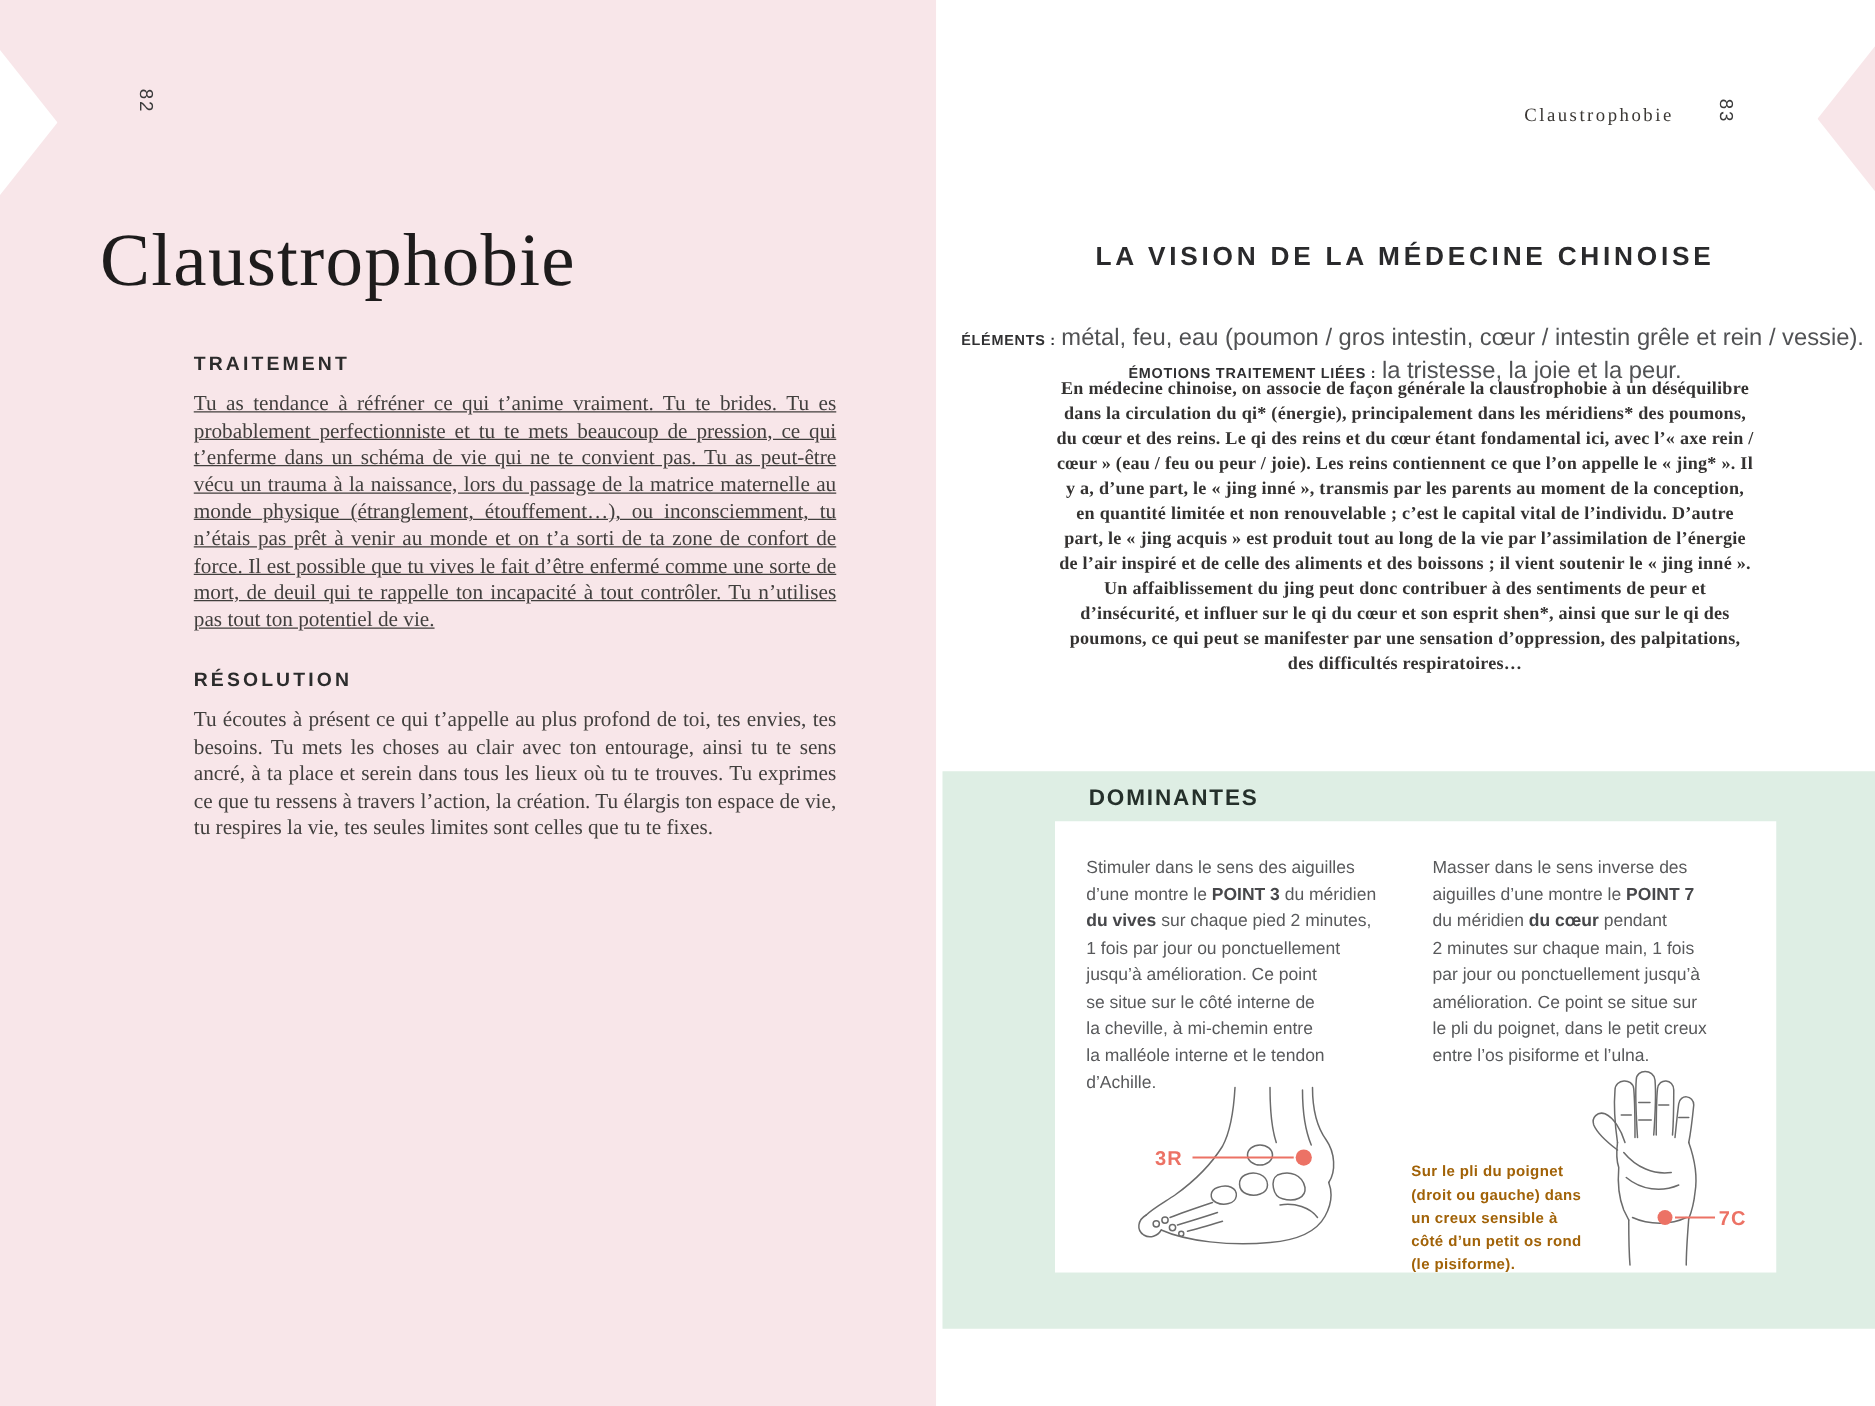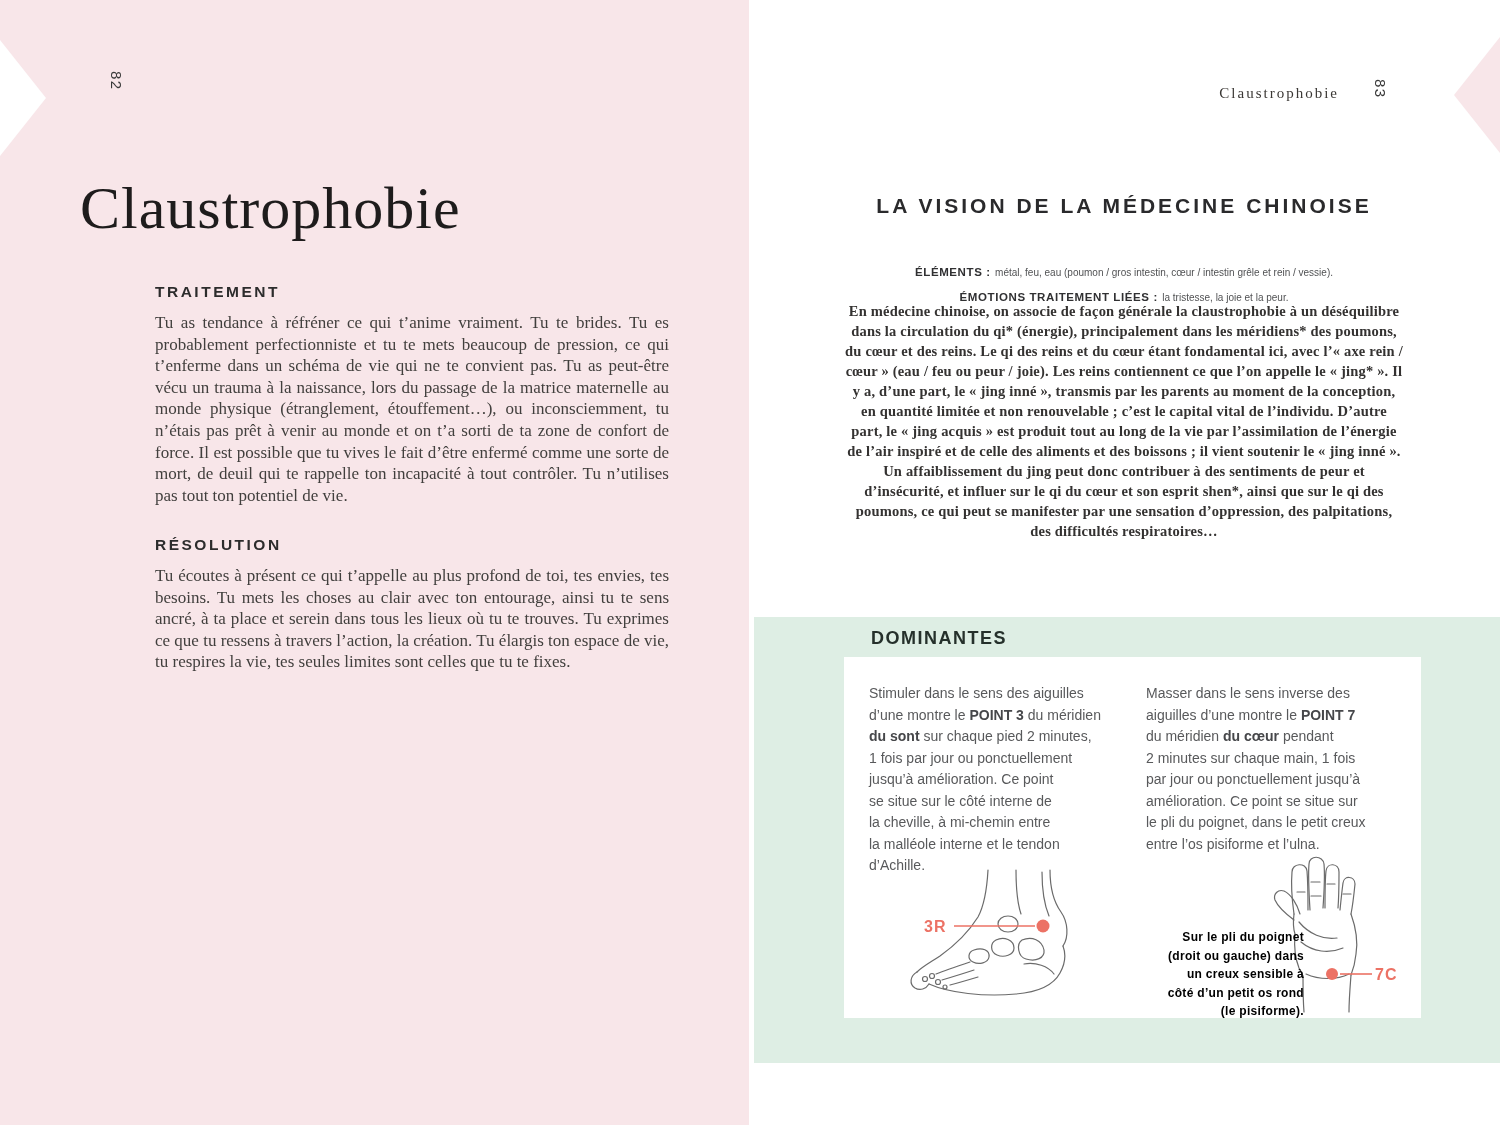--- a/index.html
+++ b/index.html
@@ -30,21 +30,21 @@
     font-size:15.5px; font-weight:700; letter-spacing:2.5px; color:#2c2c2c;
   }
   #sym-heading { top:283px; }
   #res-heading { top:536px; }
   .serif-para {
     position:absolute; left:155px; width:514px;
     font-family:"Liberation Serif","DejaVu Serif",serif;
     font-size:17px; line-height:21.6px; color:#413f3d;
     text-align:justify;
   }
-  #sym-para { top:312px; }
+  #sym-para { top:312px;text-decoration:underline; }
   #res-para { top:565px; }
   
   #right-page {
     position:absolute; left:749px; top:0; width:751px; height:1125px;
     background:#ffffff;
   }
   .running-head {
     position:absolute; right:161px; top:85px;
     font-family:"Liberation Serif","DejaVu Serif",serif;
     font-size:15px; letter-spacing:2px; color:#3b3835;
@@ -56,21 +56,21 @@
     letter-spacing:3px; color:#2a2a2c; white-space:nowrap;
   }
   .info-block {
     position:absolute; left:20px; top:259px; width:710px;
     text-align:center;
   }
   .info-line { line-height:23px; white-space:nowrap; }
   .info-label {
     font-size:11.5px; font-weight:700; letter-spacing:0.6px; color:#303032;
   }
-  .info-value { font-size:10px; color:#515254; }
+  .info-value { font-size:19px; color:#515254; }
   .cm-body {
     position:absolute; left:95px; top:301px; width:560px;
     text-align:center;
     font-family:"Liberation Serif","DejaVu Serif",serif;
     font-weight:700; font-size:14.5px; line-height:20px;
     letter-spacing:0.2px; color:#343231;
   }
   
   #treatment-bg {
     position:absolute; left:5px; top:617px; width:746px; height:446px;
@@ -90,21 +90,21 @@
   }
   .treat-col strong { color:#46474a; }
   #treat-col-1 { left:25px;  width:272px; }
   #treat-col-2 { left:302px; width:272px; }
   .figure { position:absolute; }
   #foot-figure { left:60px;  top:205px; width:190px; height:140px; }
   #hand-figure { left:417px; top:193px; width:155px; height:165px; }
   .hand-note {
     position:absolute; left:285px; top:271px; width:175px;
     font-size:12px; font-weight:700; line-height:18.5px;
-    letter-spacing:0.3px; color:#000000;text-align:right;
+    letter-spacing:0.3px; color:#a16207;
   }
   .sketch { stroke:#6b6b6b; stroke-width:1.2; fill:none;
             stroke-linecap:round; stroke-linejoin:round; }
   .coral-line { stroke:#ec7265; stroke-width:1.6; fill:none; }
   .coral-dot  { fill:#ec7265; stroke:none; }
   .coral-label {
     fill:#ec7265; font-family:"Liberation Sans","DejaVu Sans",sans-serif;
     font-size:16px; font-weight:700; letter-spacing:1px;
   }
 </style>
@@ -150,21 +150,21 @@
       </div>
     </div>
 
     <p class="cm-body">En médecine chinoise, on associe de façon générale la claustrophobie à un déséquilibre dans la circulation du qi* (énergie), principalement dans les méridiens* des poumons, du cœur et des reins. Le qi des reins et du cœur étant fondamental ici, avec l’« axe rein / cœur » (eau / feu ou peur / joie). Les reins contiennent ce que l’on appelle le « jing* ». Il y a, d’une part, le « jing inné », transmis par les parents au moment de la conception, en quantité limitée et non renouvelable ; c’est le capital vital de l’individu. D’autre part, le « jing acquis » est produit tout au long de la vie par l’assimilation de l’énergie de l’air inspiré et de celle des aliments et des boissons ; il vient soutenir le « jing inné ». Un affaiblissement du jing peut donc contribuer à des sentiments de peur et d’insécurité, et influer sur le qi du cœur et son esprit shen*, ainsi que sur le qi des poumons, ce qui peut se manifester par une sensation d’oppression, des palpitations, des difficultés respiratoires…</p>
 
     <div id="treatment-bg">
       <div class="treatment-heading">DOMINANTES</div>
 
       <div id="treatment-card">
 
-        <div class="treat-col" id="treat-col-1">Stimuler dans le sens des aiguilles<br>d’une montre le <strong>POINT 3</strong> du méridien<br><strong>du sont</strong> sur chaque pied 2 minutes,<br>1 fois par jour ou ponctuellement<br>jusqu’à amélioration. Ce point<br>se situe sur le côté interne de<br>la cheville, à mi-chemin entre<br>la malléole interne et le tendon<br>d’Achille.</div>
+        <div class="treat-col" id="treat-col-1">Stimuler dans le sens des aiguilles<br>d’une montre le <strong>POINT 3</strong> du méridien<br><strong>du vives</strong> sur chaque pied 2 minutes,<br>1 fois par jour ou ponctuellement<br>jusqu’à amélioration. Ce point<br>se situe sur le côté interne de<br>la cheville, à mi-chemin entre<br>la malléole interne et le tendon<br>d’Achille.</div>
 
         <div class="treat-col" id="treat-col-2">Masser dans le sens inverse des<br>aiguilles d’une montre le <strong>POINT 7</strong><br>du méridien <strong>du cœur</strong> pendant<br>2 minutes sur chaque main, 1 fois<br>par jour ou ponctuellement jusqu’à<br>amélioration. Ce point se situe sur<br>le pli du poignet, dans le petit creux<br>entre l’os pisiforme et l’ulna.</div>
 
         <svg class="figure" id="foot-figure" viewBox="0 0 190 140">
 
           <path class="sketch" d="M84,8 C83,26 81,42 74,55 C64,71 50,84 36,94 C27,100 18,105 13,110"></path>
           <path class="sketch" d="M13,110 C6,114 5,122 11,126 C16,129 22,127 25,122"></path>
           <path class="sketch" d="M25,122 C45,131 80,135 112,132 C136,130 150,122 156,111 C161,102 162,92 159,84"></path>
           <path class="sketch" d="M159,84 C165,75 164,60 157,50 C149,39 146,25 146,8"></path>
           <path class="sketch" d="M112,8 C112,24 113,40 117,52"></path>

